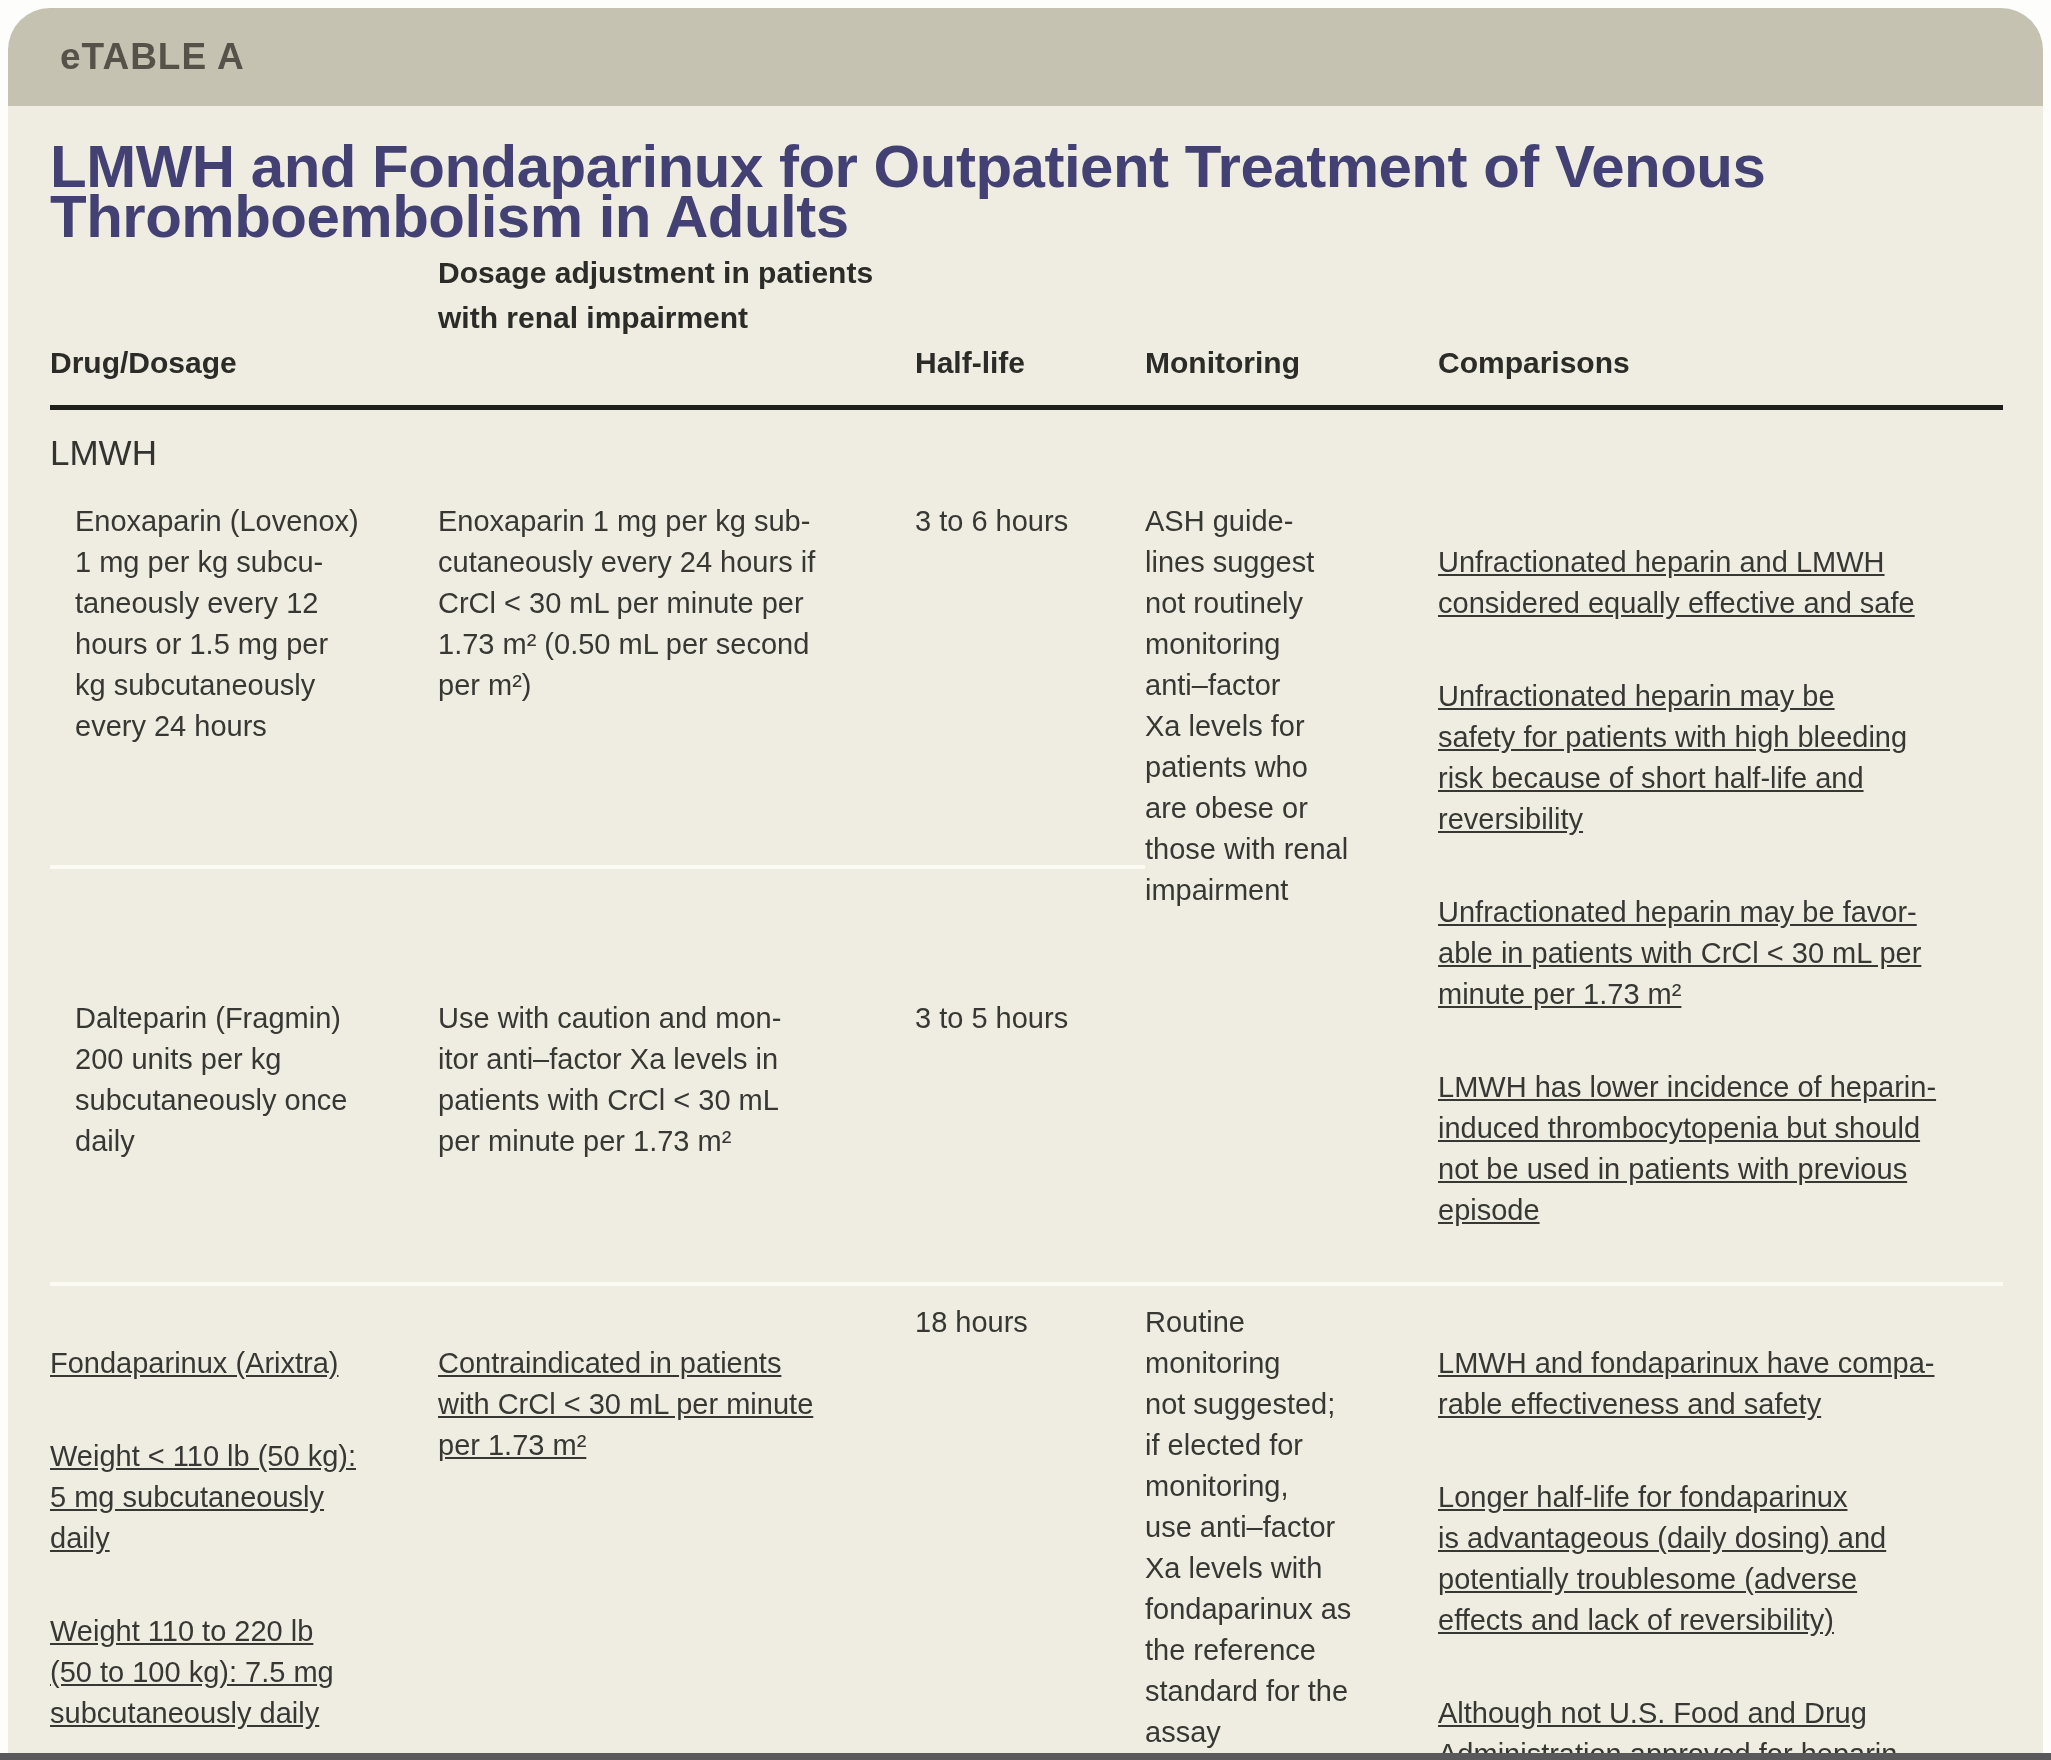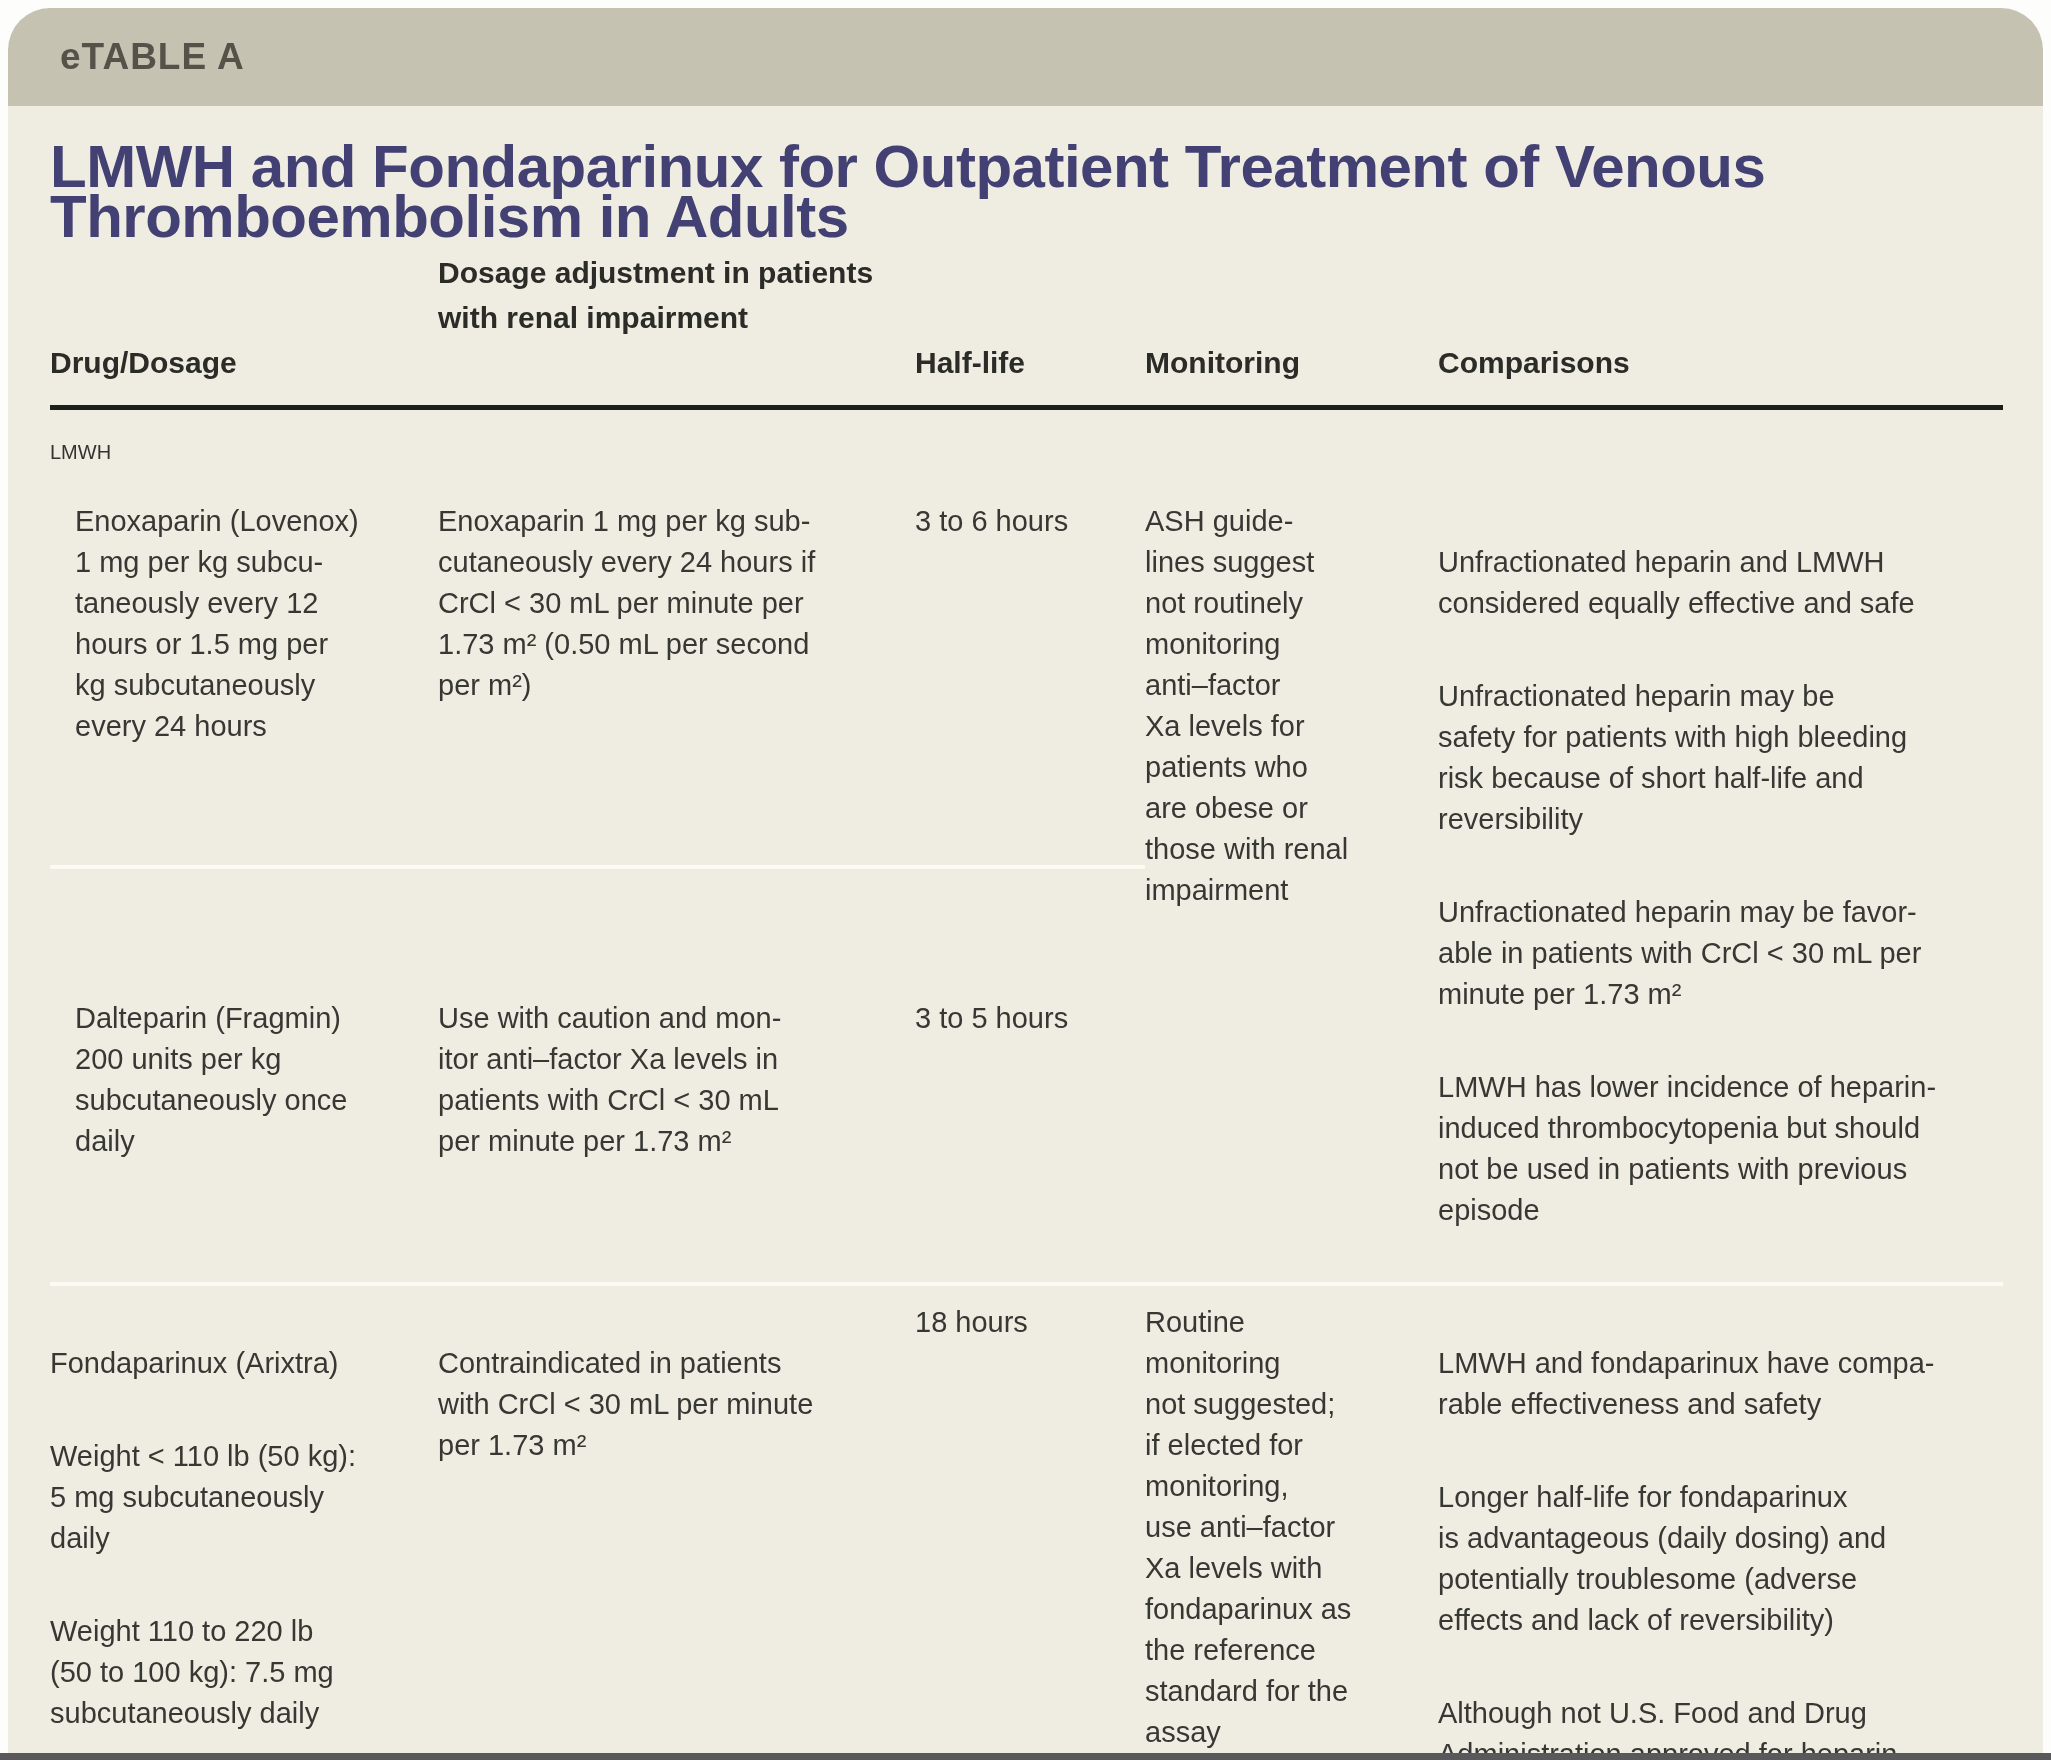--- a/index.html
+++ b/index.html
@@ -24,30 +24,30 @@
     margin:14px 0 0 0;font-size:60px;line-height:50px;font-weight:700;
     color:#434073;letter-spacing:-0.5px;
   }
   .grid{display:grid;grid-template-columns:388px 477px 230px 293px auto;}
   .thead{margin-top:8px;align-items:end;}
   .th{
     font-weight:700;font-size:30px;line-height:45px;color:#2b2b28;
     white-space:pre-line;padding-right:20px;
   }
   .rule{border-top:5px solid #1e1e1c;margin-top:20px;}
-  .section-label{font-size:20px;line-height:41px;margin-top:22px;color:#333330;}
+  .section-label{font-size:35px;line-height:41px;margin-top:22px;color:#333330;}
   .body{font-size:29px;line-height:41px;color:#373734;}
   .lmwh-grid{grid-template-rows:auto auto auto;margin-top:28px;}
   .fonda-grid{}
   .cell{white-space:pre-line;padding-right:24px;}
   .indent{padding-left:25px;}
   .c1{grid-column:1;} .c2{grid-column:2;} .c3{grid-column:3;} .c4{grid-column:4;} .c5{grid-column:5;padding-right:0;}
   .r1{grid-row:1;} .r3{grid-row:3;}
   .span-rows{grid-row:1 / span 3;}
-  .cell p{margin:0 0 11px 0;}
+  .cell p{margin:0 0 11px 0;text-decoration:underline;}
   .cell p:last-child{margin-bottom:0;}
   .sep-partial{
     grid-column:1 / span 3;grid-row:2;
     border-top:4px solid #fbfaf3;margin:8px 0 18px 0;
   }
   .sep-full{border-top:4px solid #fbfaf3;margin:10px 0 16px 0;}
   .bottom-strip{
     position:absolute;left:0;bottom:0;width:2051px;height:7px;background:#59585a;
   }
 </style>

